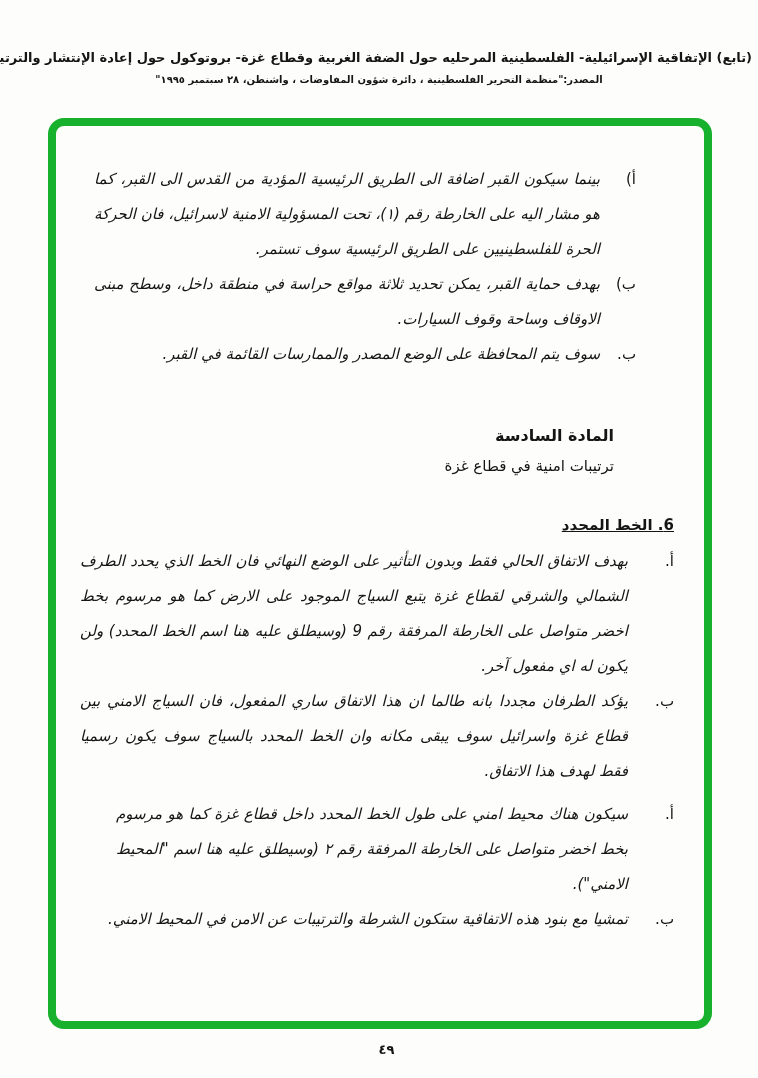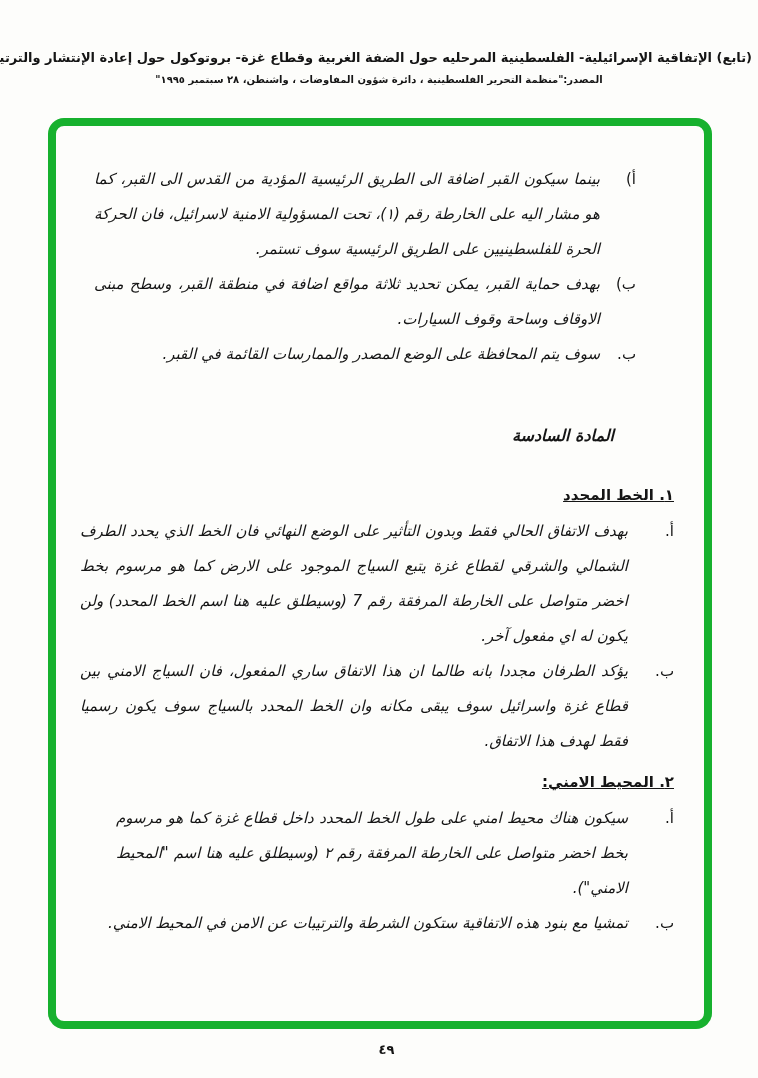--- a/index.html
+++ b/index.html
@@ -33,21 +33,21 @@
   .body-text { font-size: 15px; line-height: 35px; }
 
   .clause { display: flex; align-items: flex-start; }
   .clause .marker { flex: 0 0 36px; font-size: 15px; line-height: 35px; }
   .clause .ctext { flex: 1; text-align: justify; font-style: italic; }
 
   .top-clauses { margin: 0 38px 0 14px; }
 
   .article-title {
     margin: 52px 60px 0 0; text-align: right;
-    font-weight: bold; font-size: 16px; line-height: 24px; font-style: italic;
+    font-weight: bold; font-size: 16px; line-height: 24px;
   }
   .article-subtitle {
     margin: 6px 60px 0 0; text-align: right;
     font-size: 15px; line-height: 24px;
   }
 
   .section-1 { margin-top: 32px; }
   .section-2 { margin-top: 8px; }
   .sec-heading {
     font-weight: bold; font-size: 15px; line-height: 30px;
@@ -76,44 +76,44 @@
 
   <div class="frame body-text" style="border-color: rgb(23, 177, 46);">
 
     <div class="top-clauses">
       <div class="clause">
         <span class="marker">أ)</span>
         <span class="ctext">بينما سيكون القبر اضافة الى الطريق الرئيسية المؤدية من القدس الى القبر، كما هو مشار اليه على الخارطة رقم (١)، تحت المسؤولية الامنية لاسرائيل، فان الحركة الحرة للفلسطينيين على الطريق الرئيسية سوف تستمر.</span>
       </div>
       <div class="clause">
         <span class="marker">ب)</span>
-        <span class="ctext">بهدف حماية القبر، يمكن تحديد ثلاثة مواقع اضافة في منطقة القبر، وسطح مبنى الاوقاف وساحة وقوف السيارات.</span>
+        <span class="ctext">بهدف حماية القبر، يمكن تحديد ثلاثة مواقع حراسة في منطقة داخل، وسطح مبنى الاوقاف وساحة وقوف السيارات.</span>
       </div>
       <div class="clause">
         <span class="marker">ب.</span>
         <span class="ctext">سوف يتم المحافظة على الوضع المصدر والممارسات القائمة في القبر.</span>
       </div>
     </div>
 
     <div class="article-title">المادة السادسة</div>
+    <div class="article-subtitle">ترتيبات امنية في قطاع غزة</div>
 
     <div class="section section-1">
-      <div class="sec-heading">١. الخط المحدد</div>
+      <div class="sec-heading">6. الخط المحدد</div>
       <div class="clause">
         <span class="marker">أ.</span>
-        <span class="ctext">بهدف الاتفاق الحالي فقط وبدون التأثير على الوضع النهائي فان الخط الذي يحدد الطرف الشمالي والشرقي لقطاع غزة يتبع السياج الموجود على الارض كما هو مرسوم بخط اخضر متواصل على الخارطة المرفقة رقم 7 (وسيطلق عليه هنا اسم الخط المحدد) ولن يكون له اي مفعول آخر.</span>
+        <span class="ctext">بهدف الاتفاق الحالي فقط وبدون التأثير على الوضع النهائي فان الخط الذي يحدد الطرف الشمالي والشرقي لقطاع غزة يتبع السياج الموجود على الارض كما هو مرسوم بخط اخضر متواصل على الخارطة المرفقة رقم 9 (وسيطلق عليه هنا اسم الخط المحدد) ولن يكون له اي مفعول آخر.</span>
       </div>
       <div class="clause">
         <span class="marker">ب.</span>
         <span class="ctext">يؤكد الطرفان مجددا بانه طالما ان هذا الاتفاق ساري المفعول، فان السياج الامني بين قطاع غزة واسرائيل سوف يبقى مكانه وان الخط المحدد بالسياج سوف يكون رسميا فقط لهدف هذا الاتفاق.</span>
       </div>
     </div>
 
     <div class="section section-2">
-      <div class="sec-heading">٢. المحيط الامني:</div>
       <div class="clause clause-a">
         <span class="marker">أ.</span>
         <span class="ctext">سيكون هناك محيط امني على طول الخط المحدد داخل قطاع غزة كما هو مرسوم بخط اخضر متواصل على الخارطة المرفقة رقم ٢ (وسيطلق عليه هنا اسم "المحيط الامني").</span>
       </div>
       <div class="clause">
         <span class="marker">ب.</span>
         <span class="ctext">تمشيا مع بنود هذه الاتفاقية ستكون الشرطة والترتيبات عن الامن في المحيط الامني.</span>
       </div>
     </div>
 

